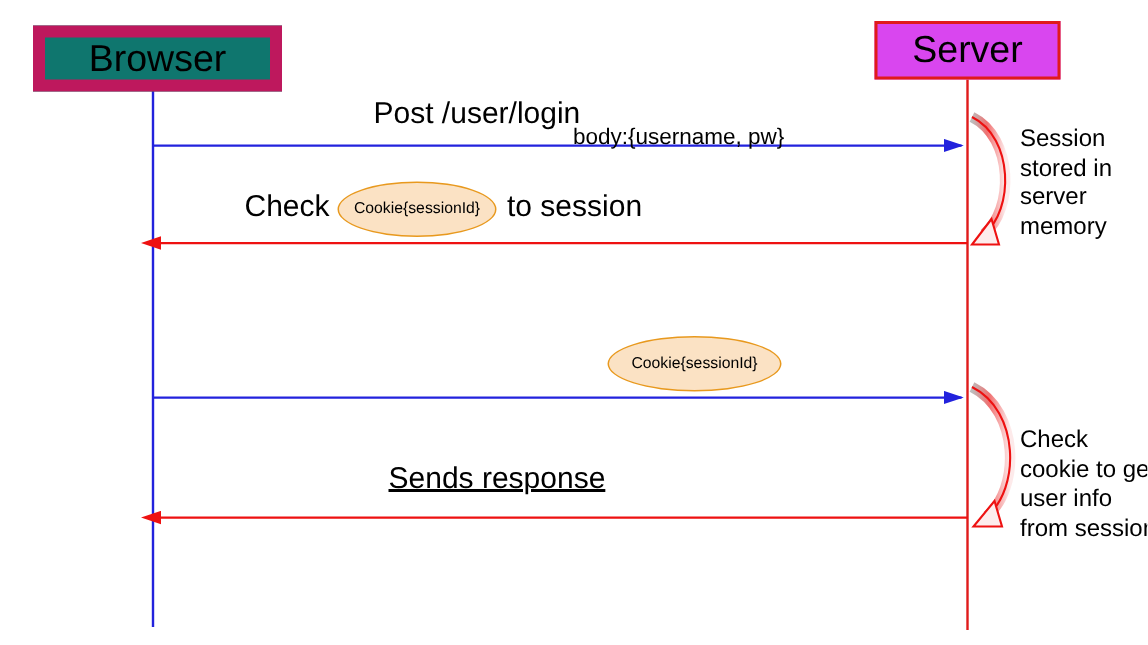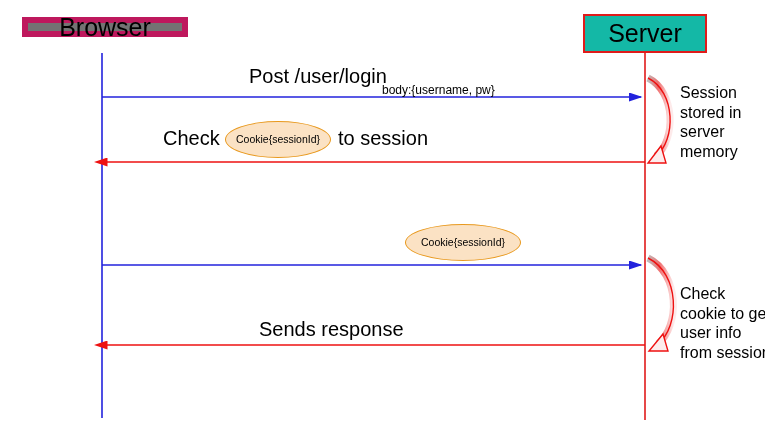--- a/index.html
+++ b/index.html
@@ -34,42 +34,42 @@
   .lane-label {
     font-size: 25px;
     color: #000000;
     line-height: 1;
     white-space: nowrap;
   }
   #browser-box {
     left: 22px;
     top: 17px;
     width: 166px;
-    height: 20px;
-    background: #737373;
-    border: 6px solid #be185d;
+    height: 44px;
+    background: #0f766e;
+    border: 8px solid #be185d;
   }
   #server-box {
     left: 583px;
     top: 14px;
     width: 124px;
     height: 39px;
-    background: #14b8a6;
+    background: #d946ef;
     border: 2px solid #e01b1b;
   }
   .msg-label {
     position: absolute;
     font-size: 20px;
     color: #000000;
     white-space: nowrap;
     line-height: 1.1;
   }
   .msg-sublabel {
     position: absolute;
-    font-size: 12px;
+    font-size: 15px;
     color: #000000;
     white-space: nowrap;
     line-height: 1.1;
   }
   .note-text {
     position: absolute;
     font-size: 16px;
     color: #000000;
     line-height: 1.22;
     width: 92px;
@@ -101,21 +101,21 @@
     left: 405px;
     top: 224px;
     width: 116px;
     height: 37px;
   }
   #label-post      { left: 249px; top: 65px;  }
   #label-post-sub  { left: 382px; top: 84px;  }
   #label-sends     { left: 163px; top: 127px; }
   #label-tobrowser { left: 338px; top: 127px; }
   #label-auth      { left: 175px; top: 231px; }
-  #label-response  { left: 259px; top: 318px; }
+  #label-response  { left: 259px; top: 308px; text-decoration: underline; }
   #note-1 { left: 680px; top: 83px;  }
   #note-2 { left: 680px; top: 284px; }
 </style>
 </head>
 <body>
 
 <div id="canvas">
 
   <svg id="diagram-svg" viewBox="0 0 765 430" xmlns="http://www.w3.org/2000/svg">
     <defs>

